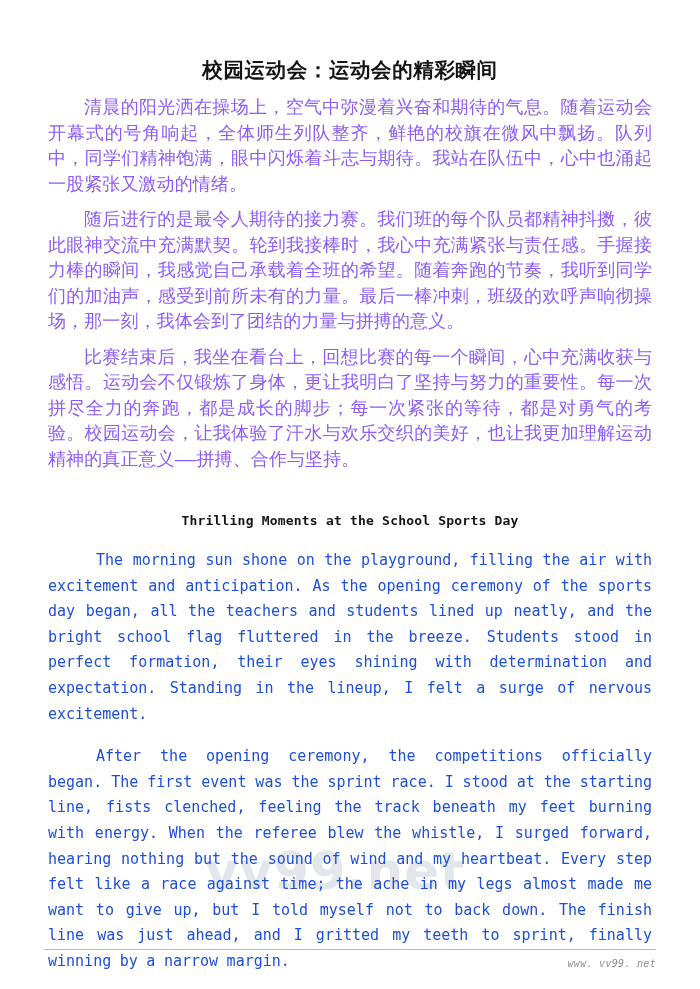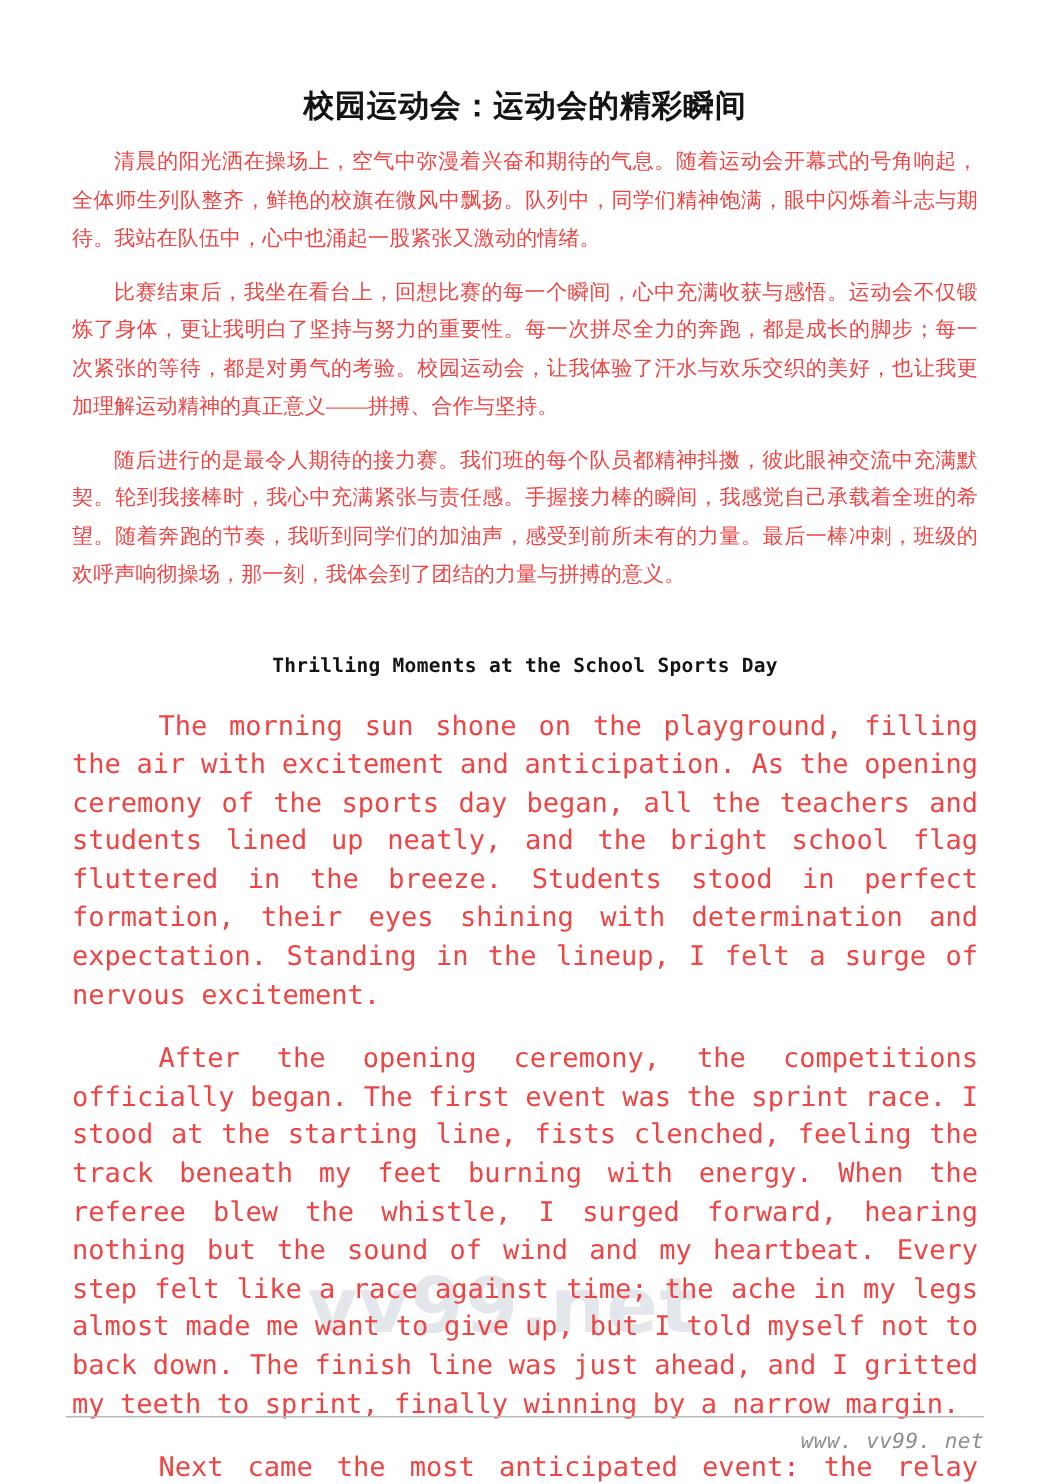--- a/index.html
+++ b/index.html
@@ -62,24 +62,24 @@
   
   .cn-body {
     margin: 0;
     padding-top: 12px;
   }
   .cn-para {
     margin: 0 0 10px 0;
     text-indent: 2em;
     text-align: justify;
     text-justify: inter-character;
-    font-family: Liberation Serif, serif;
-    font-size: 14px;
+    font-family: Liberation Mono, monospace;
+    font-size: 18px;
     line-height: 25.5px;
-    color: #ef4444;
+    color: #8b5cf6;
     letter-spacing: 0.1px;
   }
   .cn-para:last-child { margin-bottom: 0; }
 
   
   .en-title {
     margin: 0;
     padding-top: 40px;
     padding-bottom: 4px;
     text-align: center;
@@ -91,23 +91,23 @@
     white-space: nowrap;
   }
 
   
   .en-body { margin: 0; padding-top: 16px; }
   .en-para {
     margin: 0 0 17px 0;
     text-indent: 3.2em;
     text-align: justify;
     font-family: "DejaVu Sans Mono", "Liberation Mono", monospace;
-    font-size: 18px;
+    font-size: 15px;
     line-height: 25.6px;
-    color: #ef4444;
+    color: #1d4ed8;
     word-spacing: -0.5px;
   }
   .en-para:last-child { margin-bottom: 0; }
 
   
   .footer {
     position: absolute;
     left: 44px;
     right: 44px;
     bottom: 20px;
@@ -116,40 +116,40 @@
   .footer-rule {
     height: 1px;
     background: #b9b9b9;
     width: 100%;
   }
   .footer-url {
     margin-top: 8px;
     text-align: right;
     font-family: "DejaVu Sans Mono", "Liberation Mono", monospace;
     font-style: italic;
-    font-size: 14px;
+    font-size: 10px;
     color: #8d8d8d;
     letter-spacing: 0.3px;
   }
 </style>
 </head>
 <body>
 
 <div class="page">
 
   <div class="watermark">vv99.net</div>
 
   <div class="content">
 
     <h1 class="cn-title">校园运动会：运动会的精彩瞬间</h1>
 
     <div class="cn-body">
       <p class="cn-para">清晨的阳光洒在操场上，空气中弥漫着兴奋和期待的气息。随着运动会开幕式的号角响起，全体师生列队整齐，鲜艳的校旗在微风中飘扬。队列中，同学们精神饱满，眼中闪烁着斗志与期待。我站在队伍中，心中也涌起一股紧张又激动的情绪。</p>
+      <p class="cn-para">随后进行的是最令人期待的接力赛。我们班的每个队员都精神抖擞，彼此眼神交流中充满默契。轮到我接棒时，我心中充满紧张与责任感。手握接力棒的瞬间，我感觉自己承载着全班的希望。随着奔跑的节奏，我听到同学们的加油声，感受到前所未有的力量。最后一棒冲刺，班级的欢呼声响彻操场，那一刻，我体会到了团结的力量与拼搏的意义。</p>
       <p class="cn-para">比赛结束后，我坐在看台上，回想比赛的每一个瞬间，心中充满收获与感悟。运动会不仅锻炼了身体，更让我明白了坚持与努力的重要性。每一次拼尽全力的奔跑，都是成长的脚步；每一次紧张的等待，都是对勇气的考验。校园运动会，让我体验了汗水与欢乐交织的美好，也让我更加理解运动精神的真正意义——拼搏、合作与坚持。</p>
-      <p class="cn-para">随后进行的是最令人期待的接力赛。我们班的每个队员都精神抖擞，彼此眼神交流中充满默契。轮到我接棒时，我心中充满紧张与责任感。手握接力棒的瞬间，我感觉自己承载着全班的希望。随着奔跑的节奏，我听到同学们的加油声，感受到前所未有的力量。最后一棒冲刺，班级的欢呼声响彻操场，那一刻，我体会到了团结的力量与拼搏的意义。</p>
     </div>
 
     <h2 class="en-title">Thrilling Moments at the School Sports Day</h2>
 
     <div class="en-body">
       <p class="en-para">The morning sun shone on the playground, filling the air with excitement and anticipation. As the opening ceremony of the sports day began, all the teachers and students lined up neatly, and the bright school flag fluttered in the breeze. Students stood in perfect formation, their eyes shining with determination and expectation. Standing in the lineup, I felt a surge of nervous excitement.</p>
       <p class="en-para">After the opening ceremony, the competitions officially began. The first event was the sprint race. I stood at the starting line, fists clenched, feeling the track beneath my feet burning with energy. When the referee blew the whistle, I surged forward, hearing nothing but the sound of wind and my heartbeat. Every step felt like a race against time; the ache in my legs almost made me want to give up, but I told myself not to back down. The finish line was just ahead, and I gritted my teeth to sprint, finally winning by a narrow margin.</p>
       <p class="en-para">Next came the most anticipated event: the relay race. Every teammate was full of energy, and our eye contact was full of tacit understanding. When it was my turn to receive the baton, I felt both nervous and responsible. Holding the baton, I felt as if I carried the hopes of the entire class. With each stride, I heard my classmates</p>
     </div>
 

